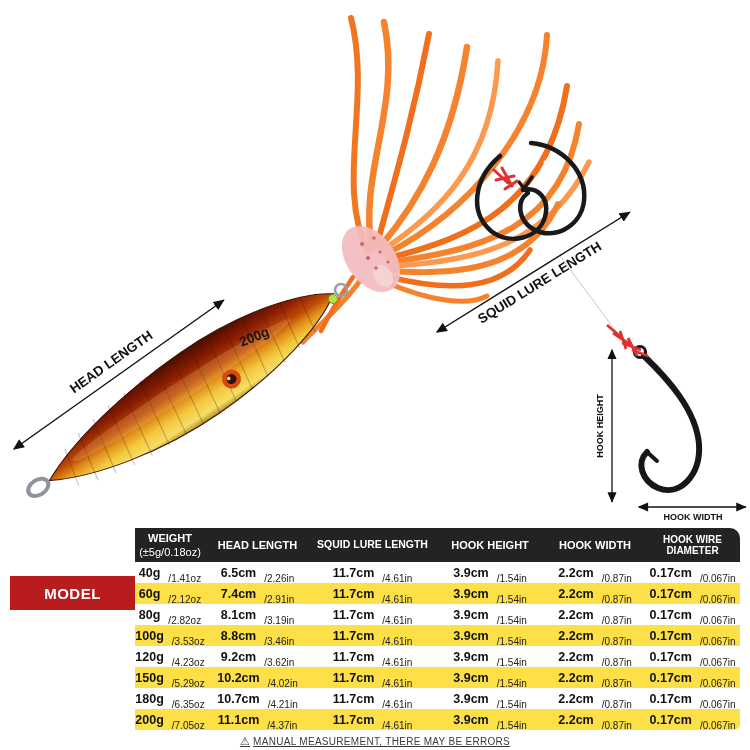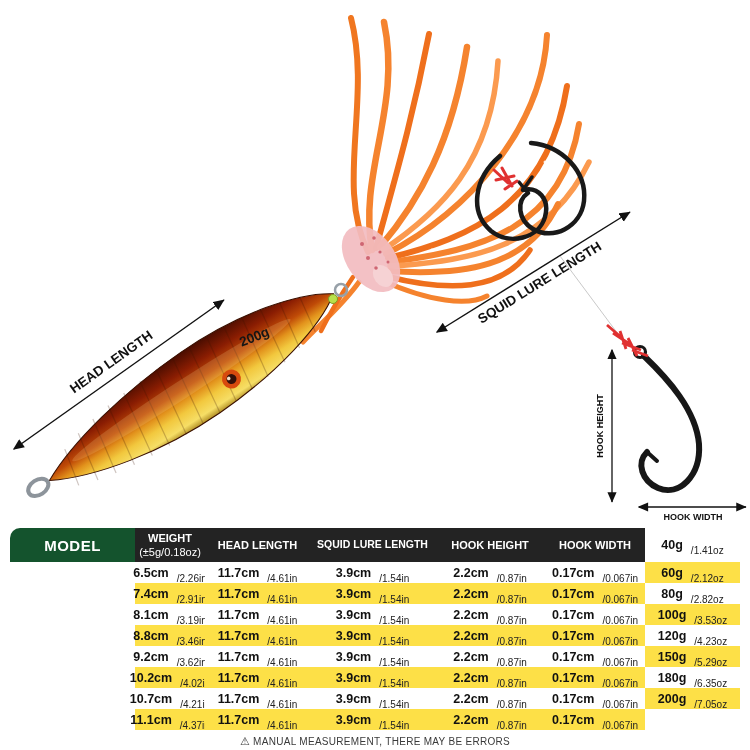--- a/index.html
+++ b/index.html
@@ -3,37 +3,37 @@
 <meta charset="utf-8">
 <style>
   * { margin:0; padding:0; box-sizing:border-box; }
   html,body { background:#ffffff; }
   body { font-family:"Liberation Sans", sans-serif; }
   .page { width:750px; height:750px; position:relative; background:#ffffff; overflow:hidden; }
   .photo { display:block; }
 
   .spec-table { margin:4px 10px 0; border-radius:10px 10px 6px 6px; overflow:hidden; display:flex; }
   .model-col { width:125px; display:flex; flex-direction:column; }
-  .model-header { height:34px; background:#14532d; color:#fff; font-weight:bold; font-size:15px;
-                  display:flex; align-items:center; justify-content:center; letter-spacing:.5px; }
+  .model-header { height:34px; background:#b91c1c; color:#fff; font-weight:bold; font-size:15px;
+                  display:flex; align-items:center; justify-content:center; letter-spacing:.5px;margin-top:48px; }
   .model-value { flex:1; display:flex; align-items:center; justify-content:center;
                  font-size:21px; font-weight:bold; color:#111; background:#fff; }
   .data-col { flex:1; display:grid;
               grid-template-columns:70px 105px 125px 110px 100px 95px;
               grid-template-rows:34px repeat(8, 21px); }
   .head-cell { background:#232323; color:#fff; display:flex; flex-direction:column;
                align-items:center; justify-content:center; font-weight:bold; font-size:11px;
                text-align:center; line-height:1.12; padding:8px 3px; }
   .head-cell .subhdr { font-size:11px; font-weight:normal; margin-top:1px; }
   .cell { display:flex; align-items:center; justify-content:center; background:#fff;gap:8px; }
   .cell.alt { background:#fde047; }
   .cell .val { font-size:12.5px; font-weight:bold; color:#111; white-space:nowrap; }
   .cell .sub { font-size:10px; color:#222; margin-top:11px; white-space:nowrap; }
 
-  .footer-note { text-align:center; font-size:10px; color:#3a3a3a; margin-top:5px; letter-spacing:.3px; }
+  .footer-note { text-align:center; font-size:10px; color:#3a3a3a; margin-top:5px; letter-spacing:.3px;text-decoration:underline; }
   .footer-note .warn-icon { font-size:11px; margin-right:3px; }
 </style>
 </head>
 <body>
 
 <div class="page">
 
   <svg class="photo" width="750" height="524" viewBox="0 0 750 524" xmlns="http://www.w3.org/2000/svg">
     <defs>
       <linearGradient id="jigGrad" x1="0" y1="-38" x2="0" y2="38" gradientUnits="userSpaceOnUse">
@@ -176,20 +176,23 @@
       </div>
       <div class="head-cell" style="font-size:10.5px;">
         <span>SQUID LURE LENGTH</span>
       </div>
       <div class="head-cell">
         <span>HOOK HEIGHT</span>
       </div>
       <div class="head-cell">
         <span>HOOK WIDTH</span>
       </div>
+      <div class="head-cell" style="font-size:10px;">
+        <span>HOOK WIRE DIAMETER</span>
+      </div>
 
     <div class="cell">
           <span class="val">40g</span>
           <span class="sub">/1.41oz</span>
         </div>
         <div class="cell">
           <span class="val">6.5cm</span>
           <span class="sub">/2.26in</span>
         </div>
         <div class="cell">

